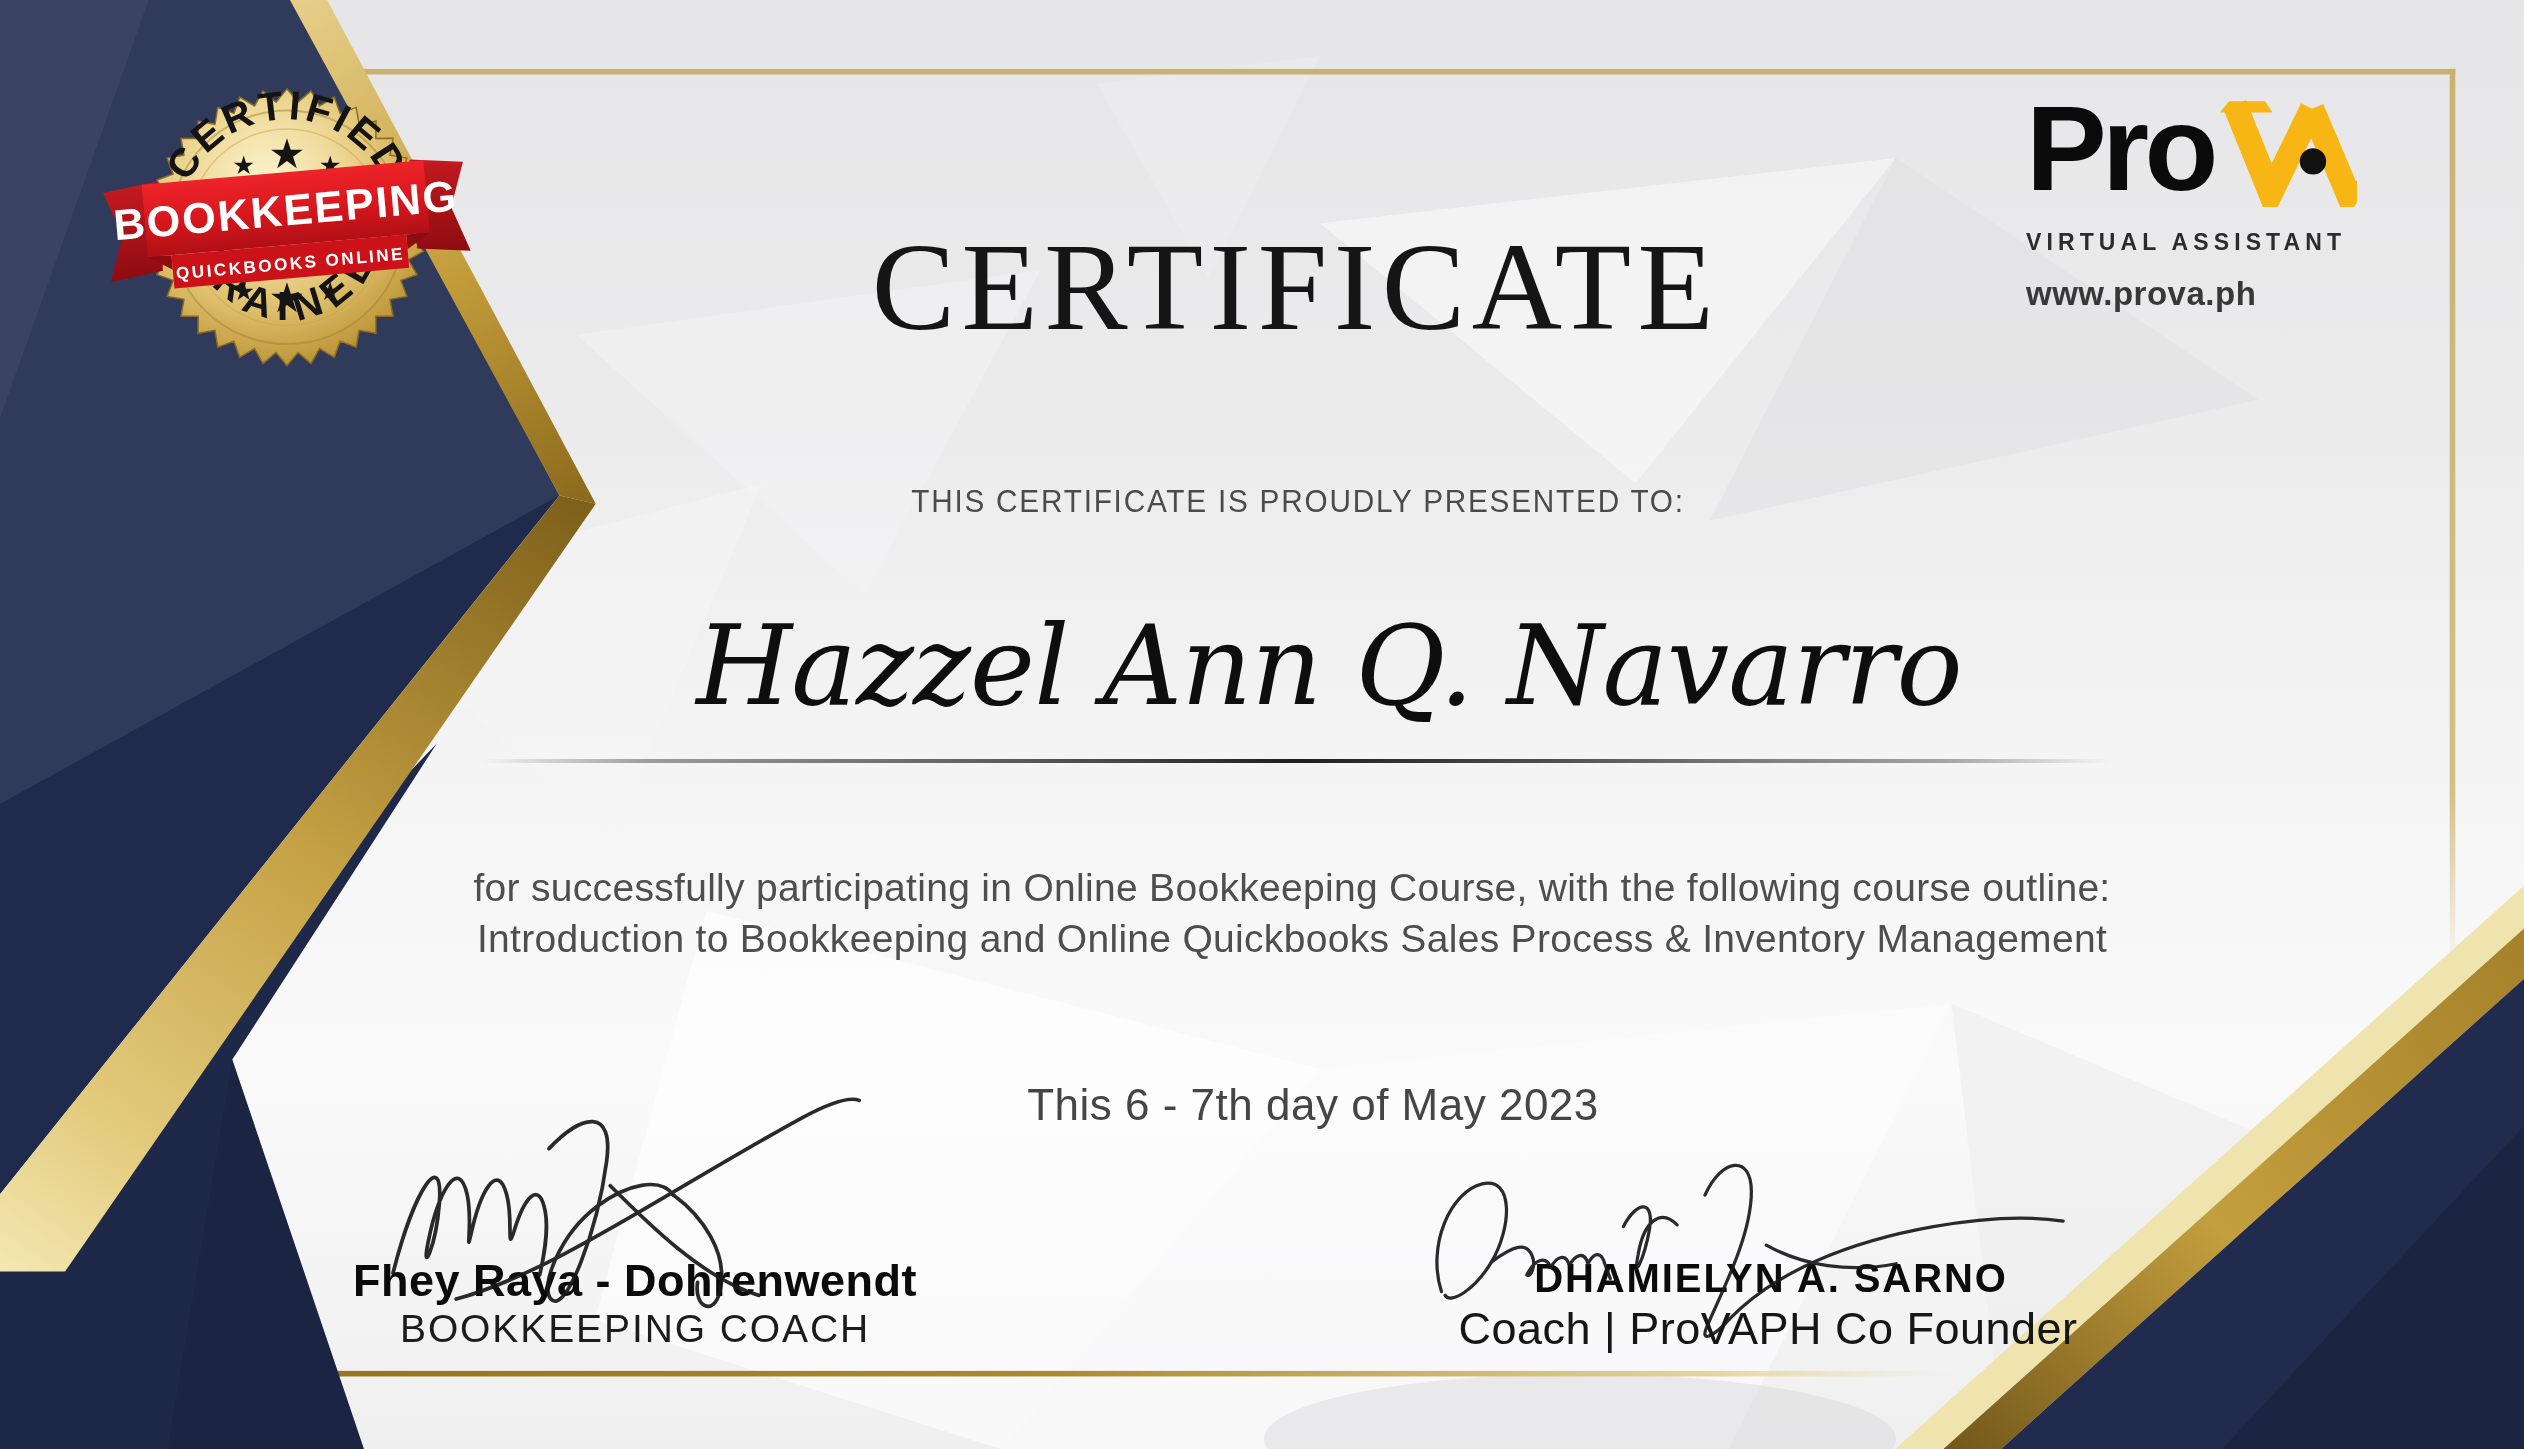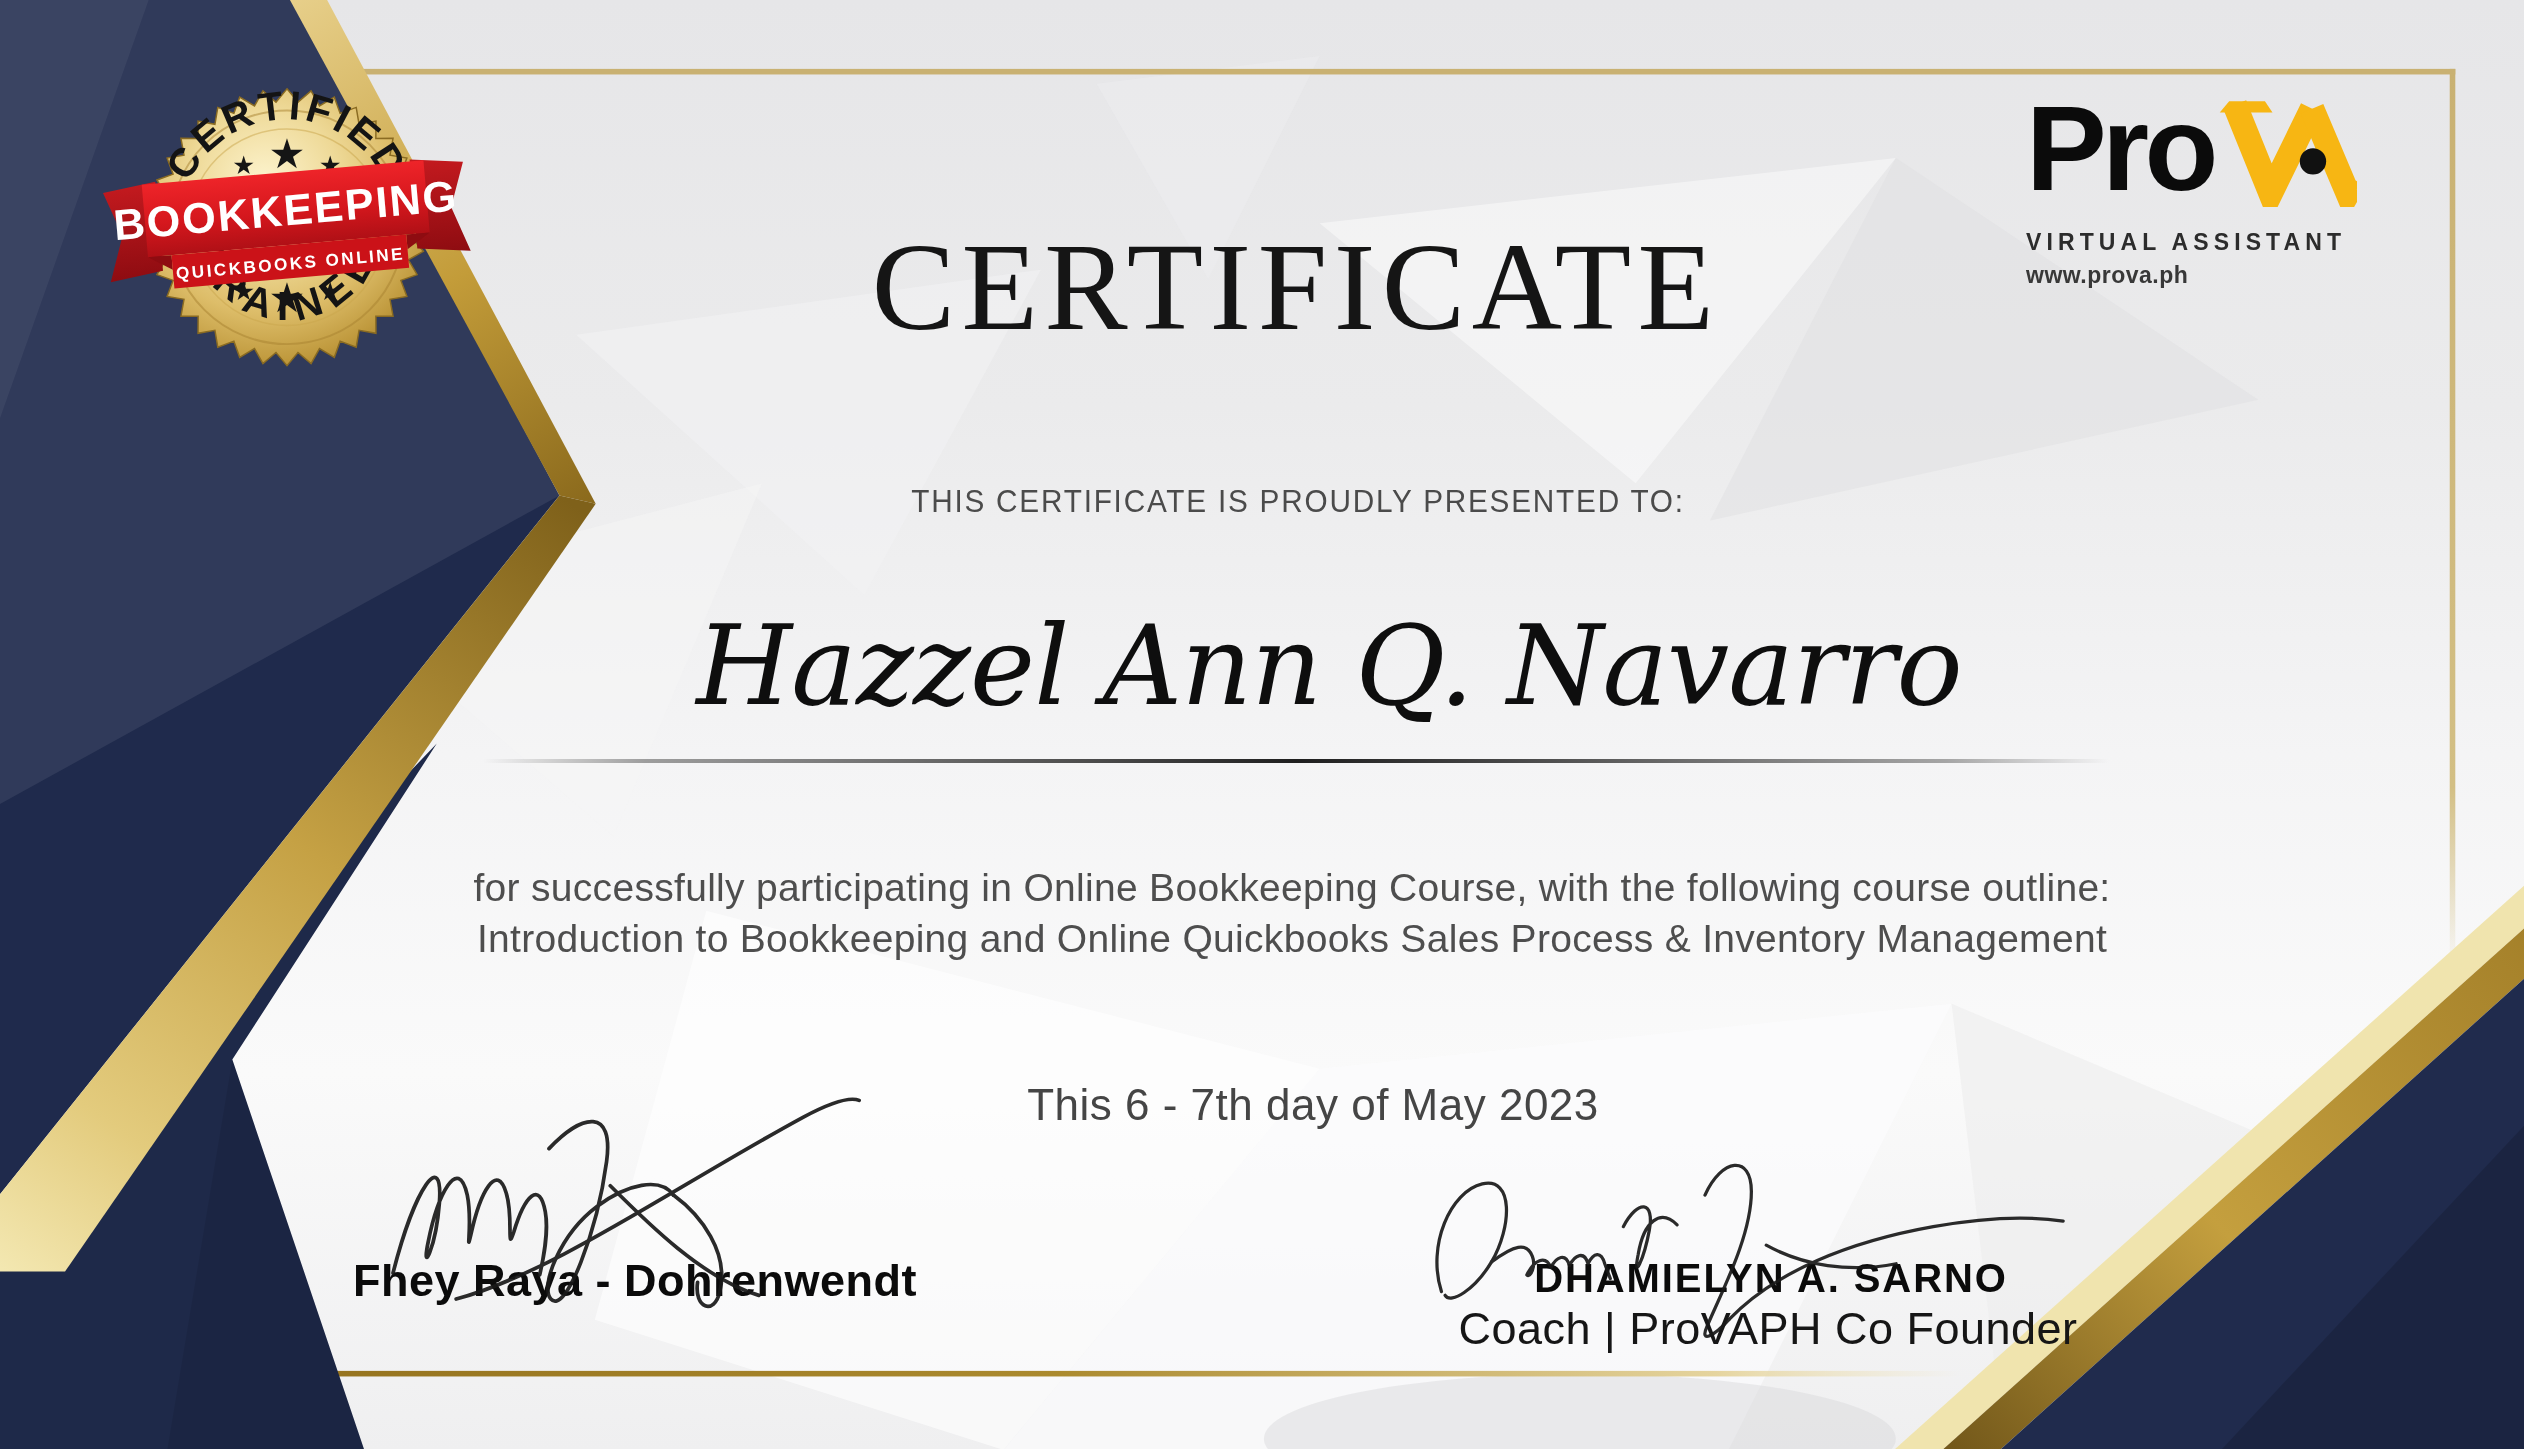--- a/index.html
+++ b/index.html
@@ -23,21 +23,21 @@
   .signame-l{font-size:45px;font-weight:bold;color:#0b0b0b;letter-spacing:0.5px;}
   .sigtitle-l{font-size:39px;color:#1c1c1c;letter-spacing:1.9px;}
   .signame-r{font-size:40px;font-weight:bold;color:#0b0b0b;letter-spacing:1.9px;}
   .sigtitle-r{font-size:45px;color:#161616;letter-spacing:0.5px;}
 
   .logo{position:absolute;left:2026px;top:93px;width:331px;}
   .logo-row{display:flex;justify-content:center;align-items:flex-start;height:119px;}
   .logo-pro{font-size:121px;line-height:.92;font-weight:bold;letter-spacing:-4.6px;color:#0b0b0b;}
   .logo-va{width:147px;height:110px;margin-left:1.9px;margin-top:3.7px;}
   .logo-tagline{margin-top:17px;font-size:23px;font-weight:bold;letter-spacing:5.1px;color:#2c2c2c;white-space:nowrap;}
-  .logo-site{margin-top:6px;font-size:23px;font-weight:bold;color:#383838;letter-spacing:0.5px;}
+  .logo-site{margin-top:19px;font-size:33px;font-weight:bold;color:#383838;letter-spacing:0.5px;}
 
   .badge{position:absolute;left:100px;top:80px;width:374px;height:324px;}
   .arc-text{font-weight:bold;fill:#141414;}
   .rib-text{font-weight:bold;fill:#ffffff;}
   .star{font-family:"DejaVu Sans",sans-serif;fill:#151515;}
 
   svg text{font-family:"Liberation Sans",sans-serif;}
   .sig-stroke{fill:none;stroke:#191919;stroke-linecap:round;stroke-linejoin:round;opacity:.92;}
 </style>
 </head>
@@ -182,20 +182,21 @@
   <div class="abs divider" style="left:483px;top:759px;width:1626px;"></div>
 
   <div class="abs cx para" style="left:1292px;top:830px;">
     <div>for successfully participating in Online Bookkeeping Course, with the following course outline:</div>
     <div>Introduction to Bookkeeping and Online Quickbooks Sales Process &amp; Inventory Management</div>
   </div>
 
   <div class="abs cx dateline" style="left:1313px;top:1080px;">This 6 - 7th day of May 2023</div>
 
   <div class="abs cx signame-l" style="left:635px;top:1255px;">Fhey Raya - Dohrenwendt</div>
+  <div class="abs cx sigtitle-l" style="left:635px;top:1307px;">BOOKKEEPING COACH</div>
   <div class="abs cx signame-r" style="left:1771px;top:1256px;">DHAMIELYN A. SARNO</div>
   <div class="abs cx sigtitle-r" style="left:1768px;top:1303px;">Coach | ProVAPH Co Founder</div>
 
   <svg class="abs" style="left:367px;top:1076px;" width="650" height="253" viewBox="0 0 700 272" aria-hidden="true">
     <g class="sig-stroke" stroke-width="4">
       <path d="M28,212 C52,118 82,78 78,136 C74,186 58,216 66,178 C76,128 98,84 108,128 C114,158 106,196 112,170 C122,124 140,92 150,126 C158,152 150,192 158,168 C170,128 186,112 192,146 C196,168 190,196 186,214"></path>
       <path d="M196,78 C232,40 266,34 258,92 C248,166 214,258 198,240 C186,226 208,170 248,140 C280,116 316,108 330,128"></path>
       <path d="M96,240 C200,212 330,120 470,44 C500,28 520,22 530,26"></path>
       <path d="M262,118 C302,158 362,218 422,236"></path>
       <path d="M330,128 C360,150 390,190 380,232 C374,258 352,250 356,222"></path>

